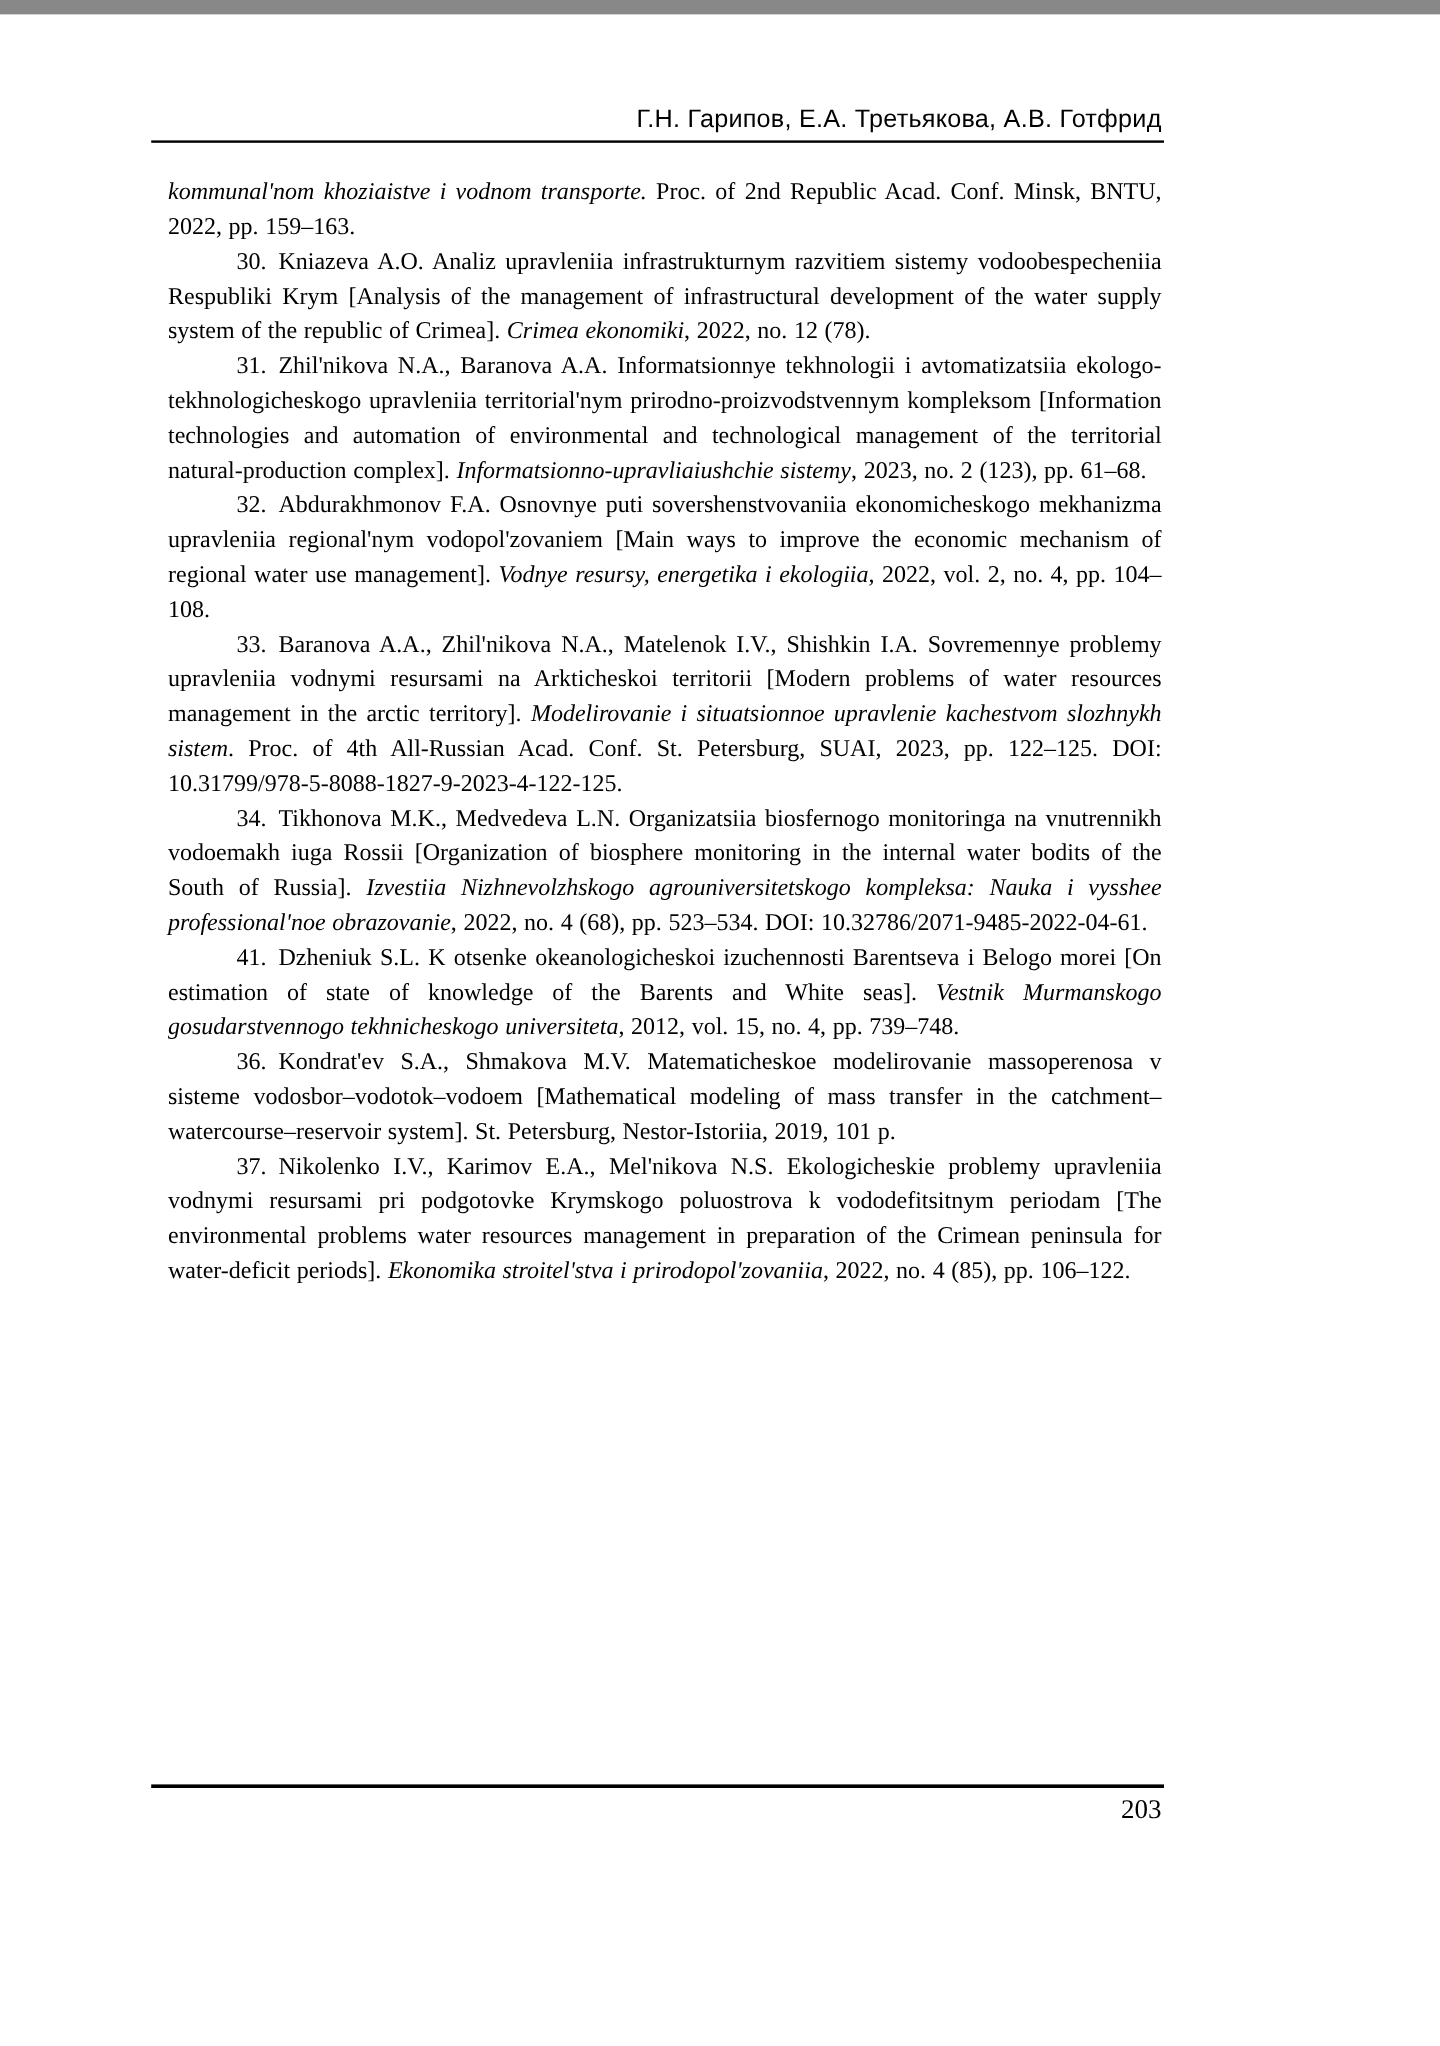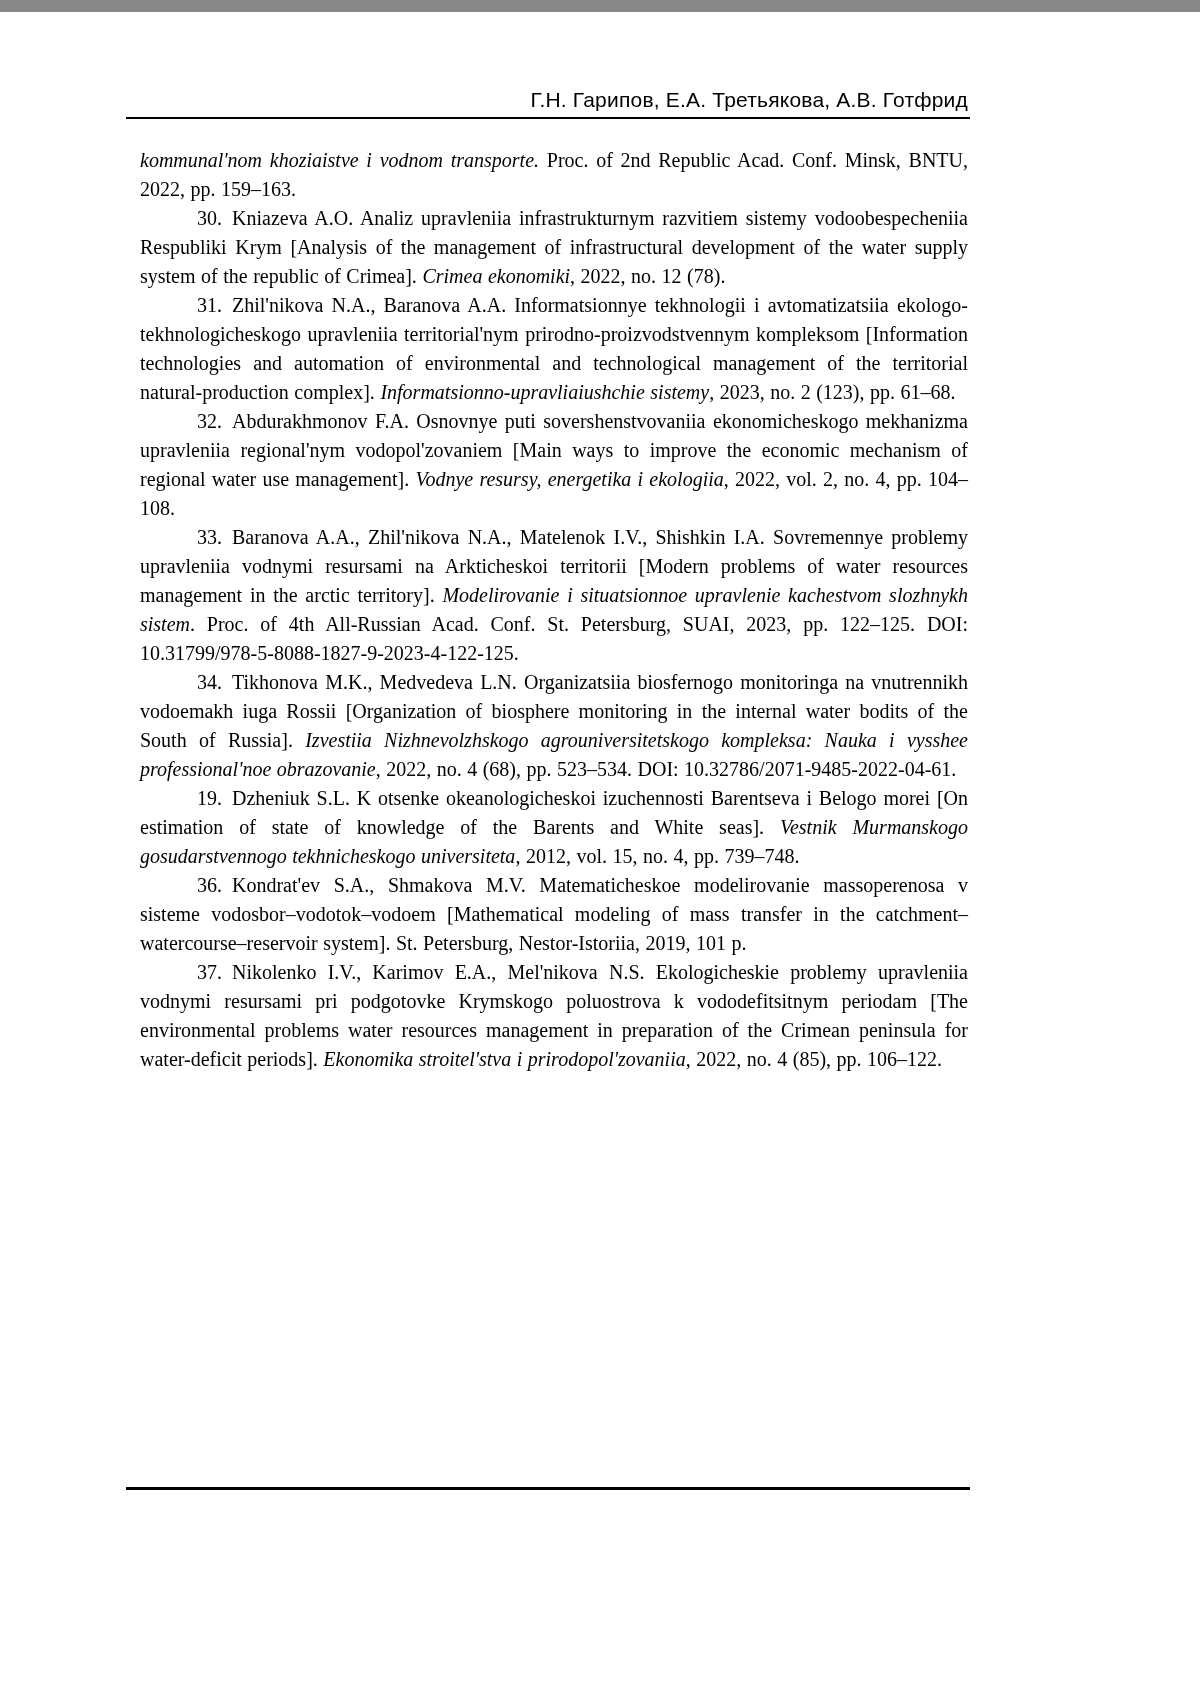--- a/index.html
+++ b/index.html
@@ -71,21 +71,22 @@
 
   <div class="header-rule"></div>
 
   <div class="body-text">
       <p class="ref no-indent"><span class="it">kommunal'nom khoziaistve i vodnom transporte.</span><span> Proc. of 2nd Republic Acad. Conf. Minsk, BNTU, 2022, pp. 159–163.</span></p>
       <p class="ref"><span>30. Kniazeva A.O. Analiz upravleniia infrastrukturnym razvitiem sistemy vodoobespecheniia Respubliki Krym [Analysis of the management of infrastructural development of the water supply system of the republic of Crimea]. </span><span class="it">Crimea ekonomiki</span><span>, 2022, no. 12 (78).</span></p>
       <p class="ref"><span>31. Zhil'nikova N.A., Baranova A.A. Informatsionnye tekhnologii i avtomatizatsiia ekologo-tekhnologicheskogo upravleniia territorial'nym prirodno-proizvodstvennym kompleksom [Information technologies and automation of environmental and technological management of the territorial natural-production complex]. </span><span class="it">Informatsionno-upravliaiushchie sistemy</span><span>, 2023, no. 2 (123), pp. 61–68.</span></p>
       <p class="ref"><span>32. Abdurakhmonov F.A. Osnovnye puti sovershenstvovaniia ekonomicheskogo mekhanizma upravleniia regional'nym vodopol'zovaniem [Main ways to improve the economic mechanism of regional water use management]. </span><span class="it">Vodnye resursy, energetika i ekologiia</span><span>, 2022, vol. 2, no. 4, pp. 104–108.</span></p>
       <p class="ref"><span>33. Baranova A.A., Zhil'nikova N.A., Matelenok I.V., Shishkin I.A. Sovremennye problemy upravleniia vodnymi resursami na Arkticheskoi territorii [Modern problems of water resources management in the arctic territory]. </span><span class="it">Modelirovanie i situatsionnoe upravlenie kachestvom slozhnykh sistem</span><span>. Proc. of 4th All-Russian Acad. Conf. St. Petersburg, SUAI, 2023, pp. 122–125. DOI: 10.31799/978-5-8088-1827-9-2023-4-122-125.</span></p>
       <p class="ref"><span>34. Tikhonova M.K., Medvedeva L.N. Organizatsiia biosfernogo monitoringa na vnutrennikh vodoemakh iuga Rossii [Organization of biosphere monitoring in the internal water bodits of the South of Russia]. </span><span class="it">Izvestiia Nizhnevolzhskogo agrouniversitetskogo kompleksa: Nauka i vysshee professional'noe obrazovanie</span><span>, 2022, no. 4 (68), pp. 523–534. DOI: 10.32786/2071-9485-2022-04-61.</span></p>
-      <p class="ref"><span>19. Dzheniuk S.L. K otsenke okeanologicheskoi izuchennosti Barentseva i Belogo morei [On estimation of state of knowledge of the Barents and White seas]. </span><span class="it">Vestnik Murmanskogo gosudarstvennogo tekhnicheskogo universiteta</span><span>, 2012, vol. 15, no. 4, pp. 739–748.</span></p>
+      <p class="ref"><span>41. Dzheniuk S.L. K otsenke okeanologicheskoi izuchennosti Barentseva i Belogo morei [On estimation of state of knowledge of the Barents and White seas]. </span><span class="it">Vestnik Murmanskogo gosudarstvennogo tekhnicheskogo universiteta</span><span>, 2012, vol. 15, no. 4, pp. 739–748.</span></p>
       <p class="ref"><span>36. Kondrat'ev S.A., Shmakova M.V. Matematicheskoe modelirovanie massoperenosa v sisteme vodosbor–vodotok–vodoem [Mathematical modeling of mass transfer in the catchment–watercourse–reservoir system]. St. Petersburg, Nestor-Istoriia, 2019, 101 p.</span></p>
       <p class="ref"><span>37. Nikolenko I.V., Karimov E.A., Mel'nikova N.S. Ekologicheskie problemy upravleniia vodnymi resursami pri podgotovke Krymskogo poluostrova k vododefitsitnym periodam [The environmental problems water resources management in preparation of the Crimean peninsula for water-deficit periods]. </span><span class="it">Ekonomika stroitel'stva i prirodopol'zovaniia</span><span>, 2022, no. 4 (85), pp. 106–122.</span></p>
     </div>
 
   <div class="footer-rule"></div>
 
+  <div class="page-number">203</div>
 
 </div>
 
 </body></html>

